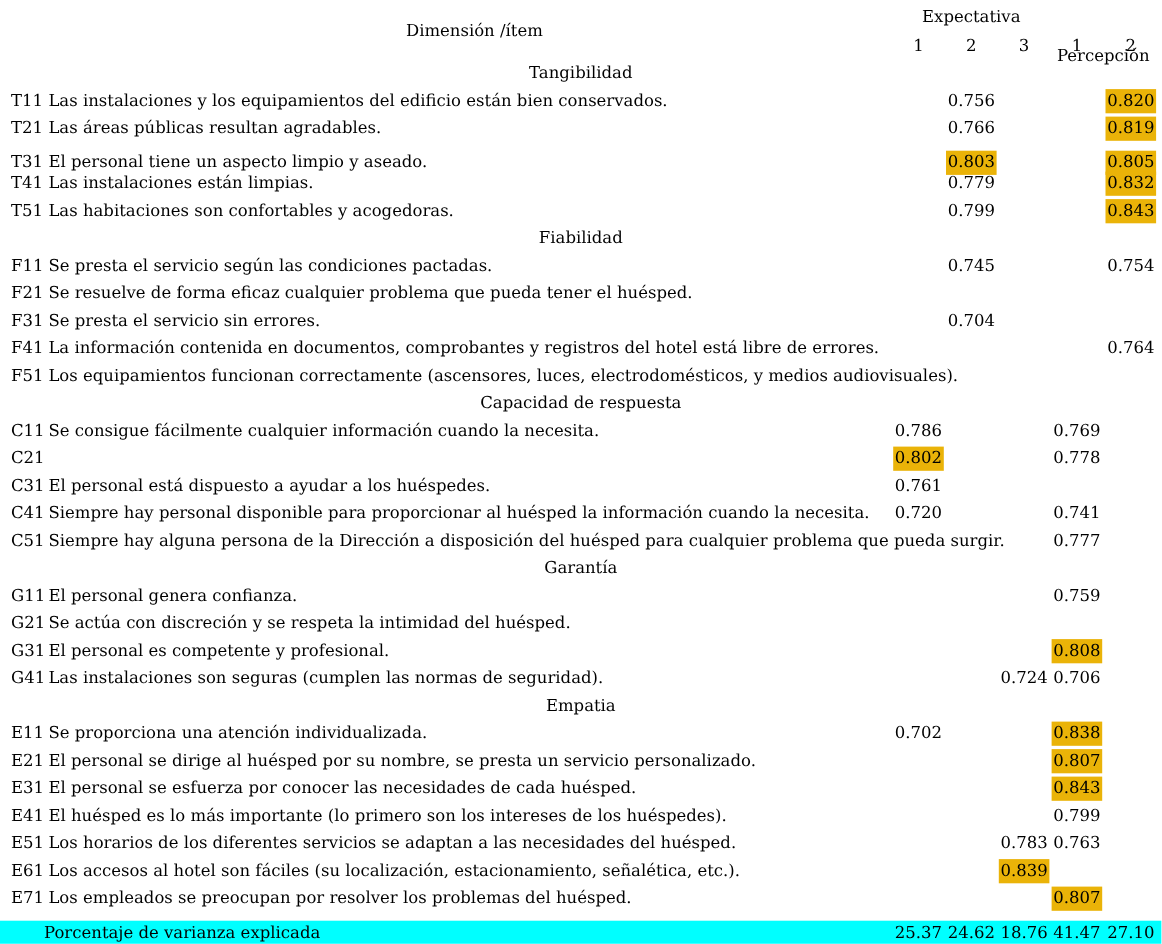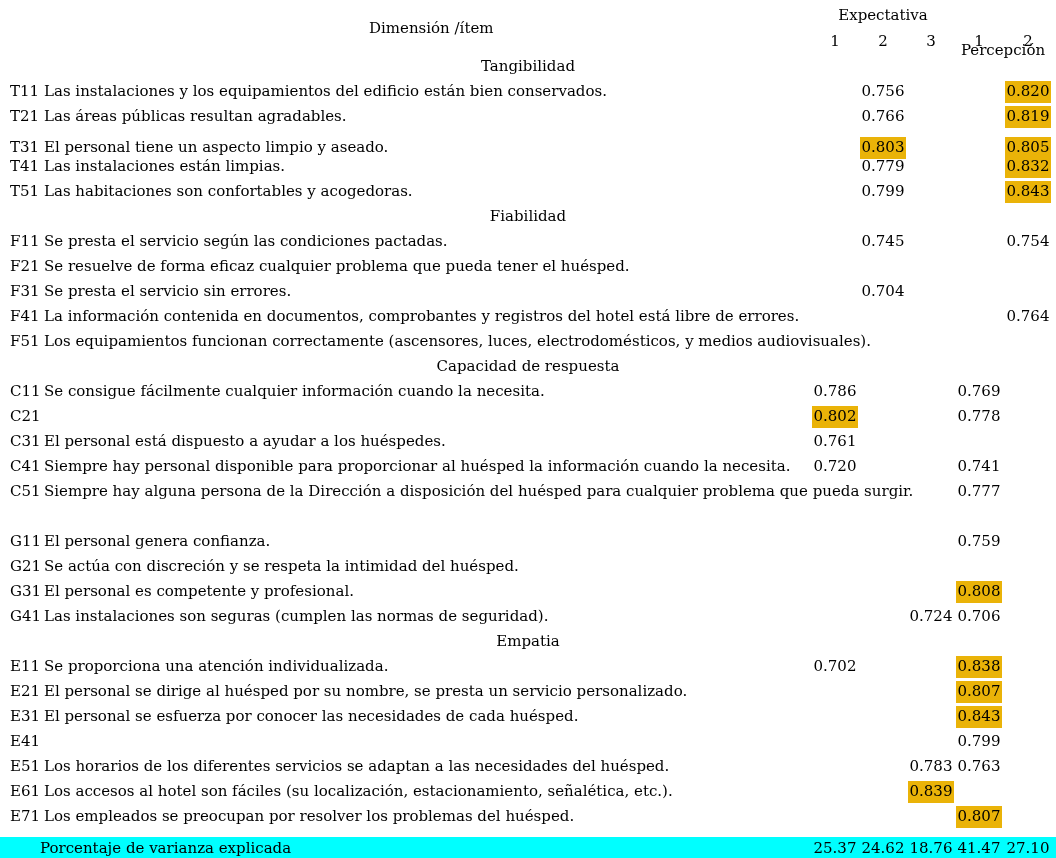--- a/index.html
+++ b/index.html
@@ -213,20 +213,21 @@
       <span class="code">C41</span>
       <span class="label">Siempre hay personal disponible para proporcionar al huésped la información cuando la necesita.</span>
       <span class="val c-e1">0.720</span>
       <span class="val c-p1">0.741</span>
     </div>
     <div class="row" style="top: 483px;">
       <span class="code">C51</span>
       <span class="label">Siempre hay alguna persona de la Dirección a disposición del huésped para cualquier problema que pueda surgir.</span>
       <span class="val c-p1">0.777</span>
     </div>
+    <div class="section-title" style="top: 508px;">Garantía</div>
     <div class="row" style="top: 533px;">
       <span class="code">G11</span>
       <span class="label">El personal genera confianza.</span>
       <span class="val c-p1">0.759</span>
     </div>
     <div class="row" style="top: 558px; text-align: right;">
       <span class="code">G21</span>
       <span class="label">Se actúa con discreción y se respeta la intimidad del huésped.</span>
     </div>
     <div class="row" style="top: 583px;">
@@ -252,20 +253,21 @@
       <span class="label">El personal se dirige al huésped por su nombre, se presta un servicio personalizado.</span>
       <span class="val c-p1 hl">0.807</span>
     </div>
     <div class="row" style="top: 708px;">
       <span class="code">E31</span>
       <span class="label">El personal se esfuerza por conocer las necesidades de cada huésped.</span>
       <span class="val c-p1 hl">0.843</span>
     </div>
     <div class="row" style="top: 733px;">
       <span class="code">E41</span>
+      <span class="label">El huésped es lo más importante (lo primero son los intereses de los huéspedes).</span>
       <span class="val c-p1">0.799</span>
     </div>
     <div class="row" style="top: 758px;">
       <span class="code">E51</span>
       <span class="label">Los horarios de los diferentes servicios se adaptan a las necesidades del huésped.</span>
       <span class="val c-e3">0.783</span>
       <span class="val c-p1">0.763</span>
     </div>
     <div class="row" style="top: 783px;">
       <span class="code">E61</span>

